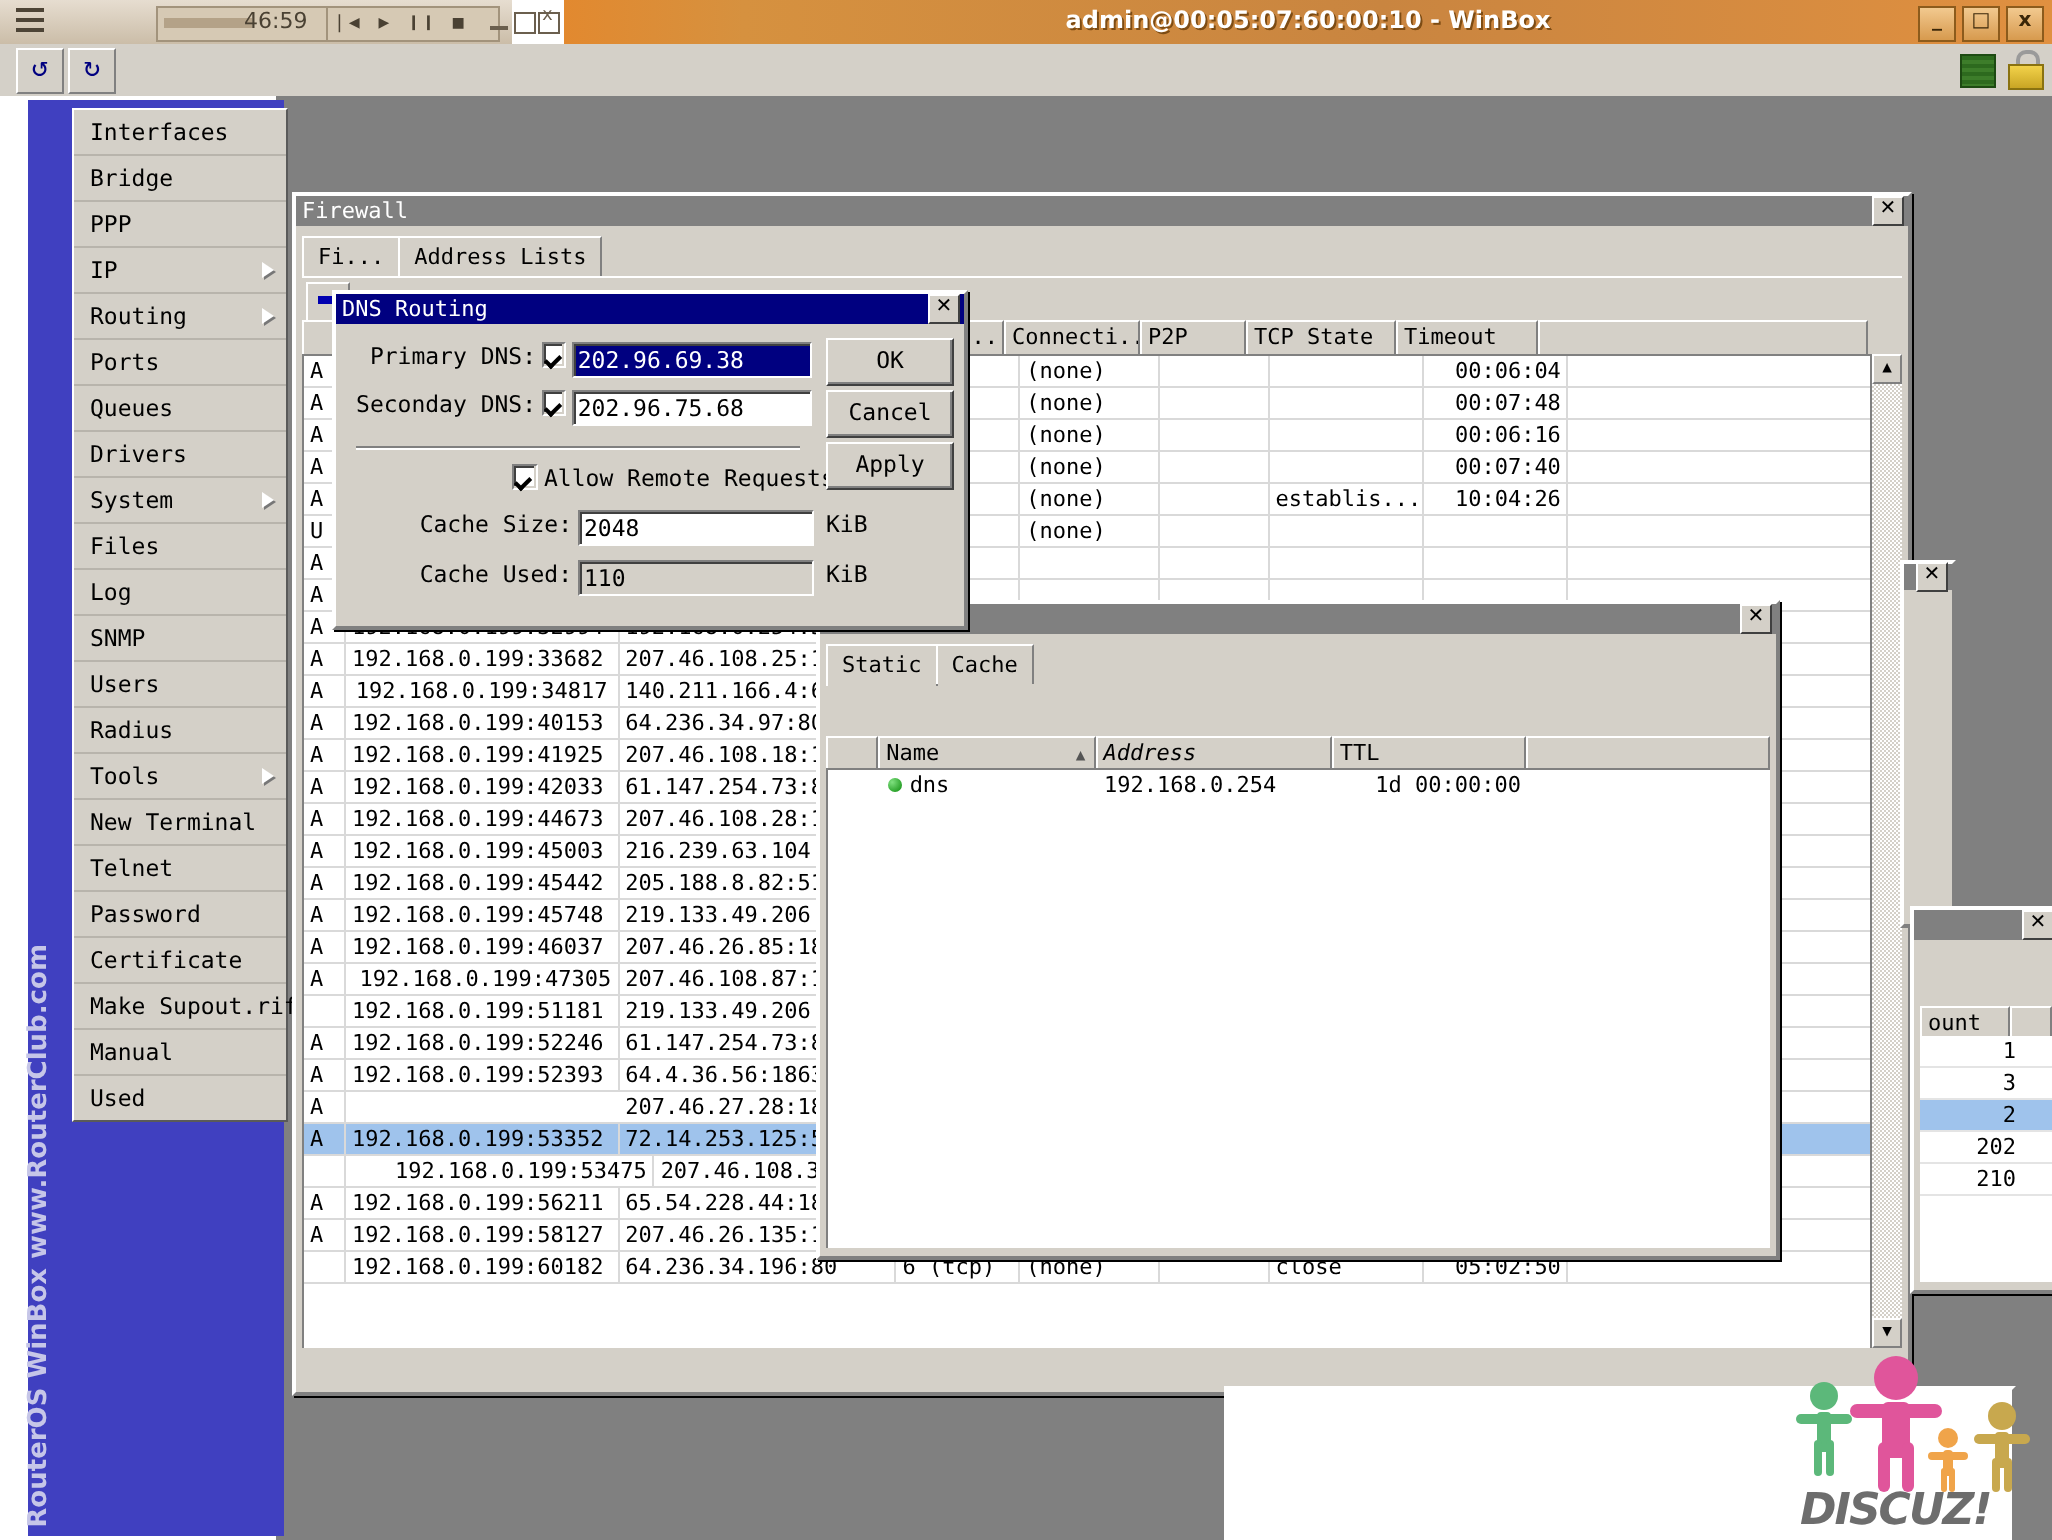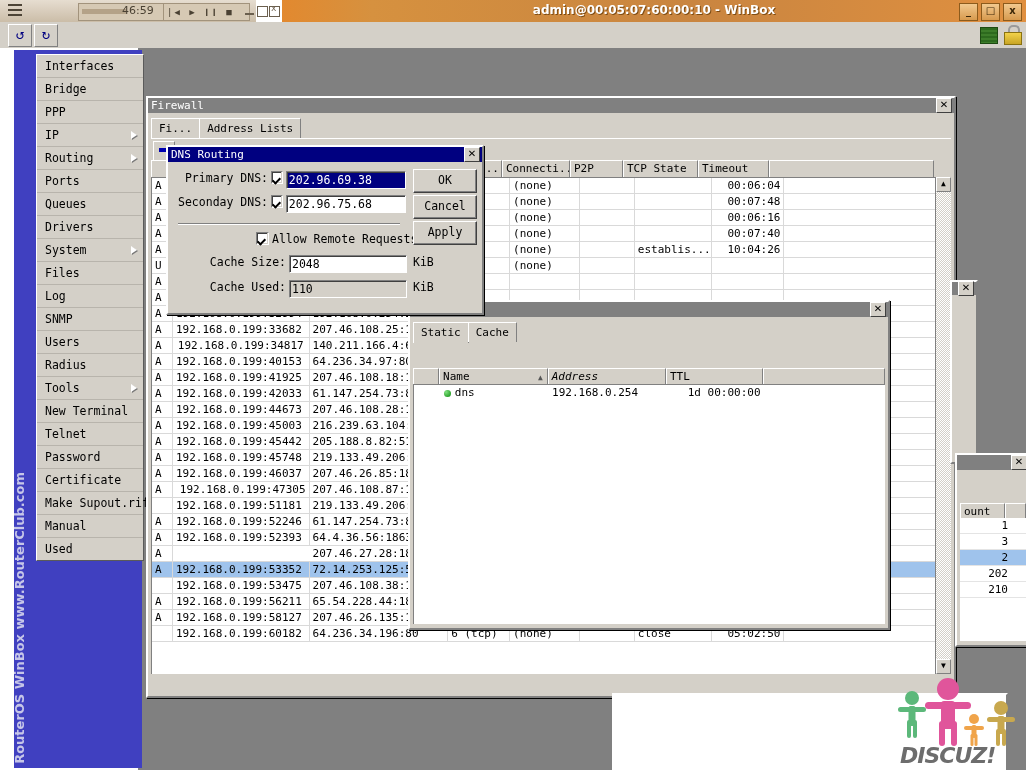--- a/index.html
+++ b/index.html
@@ -575,21 +575,21 @@
             <div class="fc" style="width: 132px;">72.14.253.125:5222</div>
             <div class="fc" style="width: 55px;"></div>
             <div class="fc" style="width: 63px;"></div>
             <div class="fc" style="width: 48px;"></div>
             <div class="fc" style="width: 70px;"></div>
             <div class="fc r" style="width: 66px;"></div>
             <div class="fc" style="width: 160px;"></div>
           </div>
           <div class="frow">
             <div class="fc" style="width: 14px;"></div>
-            <div class="fc" style="width: 130px;">192.168.0.199:53475</div>
+            <div class="fc" style="width: 130px; margin-left: 22px;">192.168.0.199:53475</div>
             <div class="fc" style="width: 132px;">207.46.108.38:1863</div>
             <div class="fc" style="width: 55px;"></div>
             <div class="fc" style="width: 63px;"></div>
             <div class="fc" style="width: 48px;"></div>
             <div class="fc" style="width: 70px;"></div>
             <div class="fc r" style="width: 66px;"></div>
             <div class="fc" style="width: 160px;"></div>
           </div>
           <div class="frow">
             <div class="fc" style="width: 14px;">A</div>

